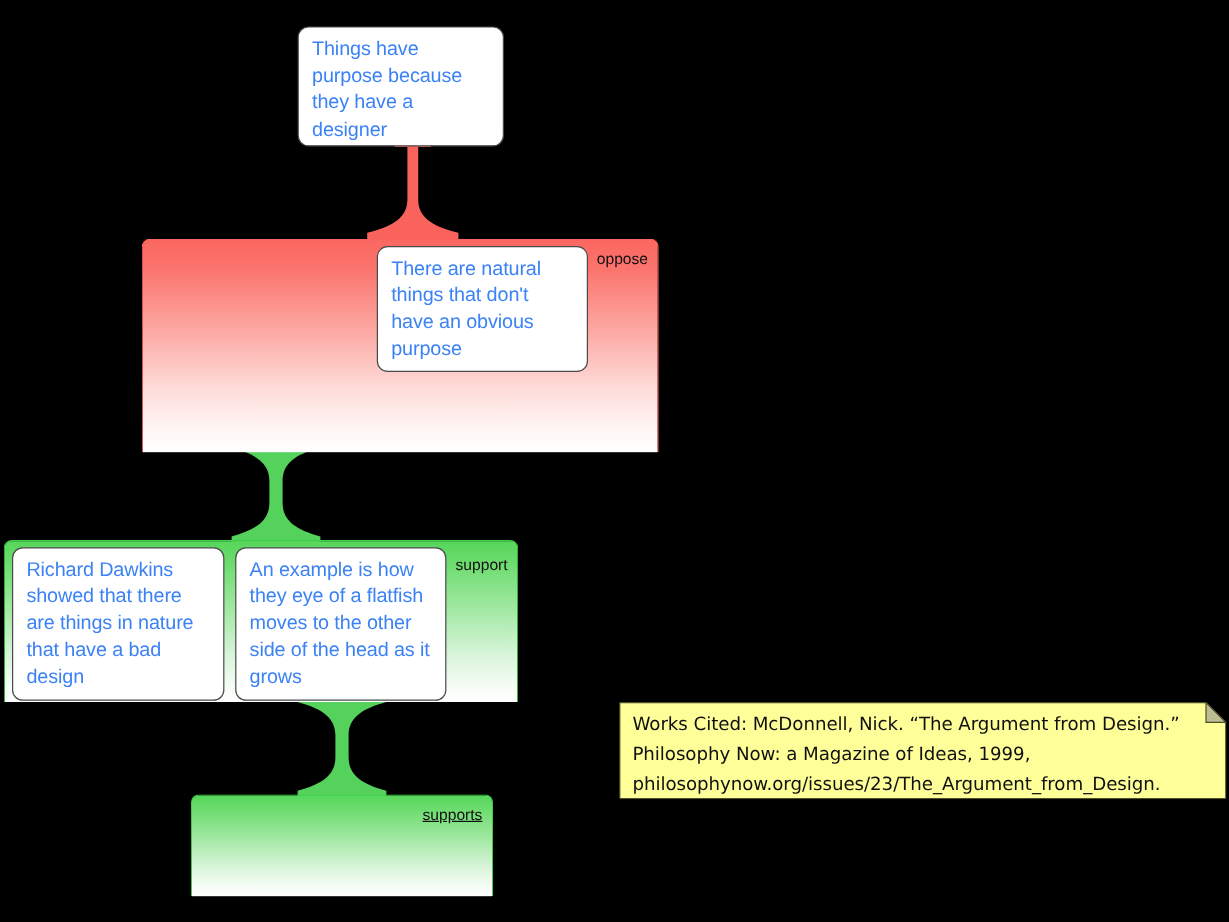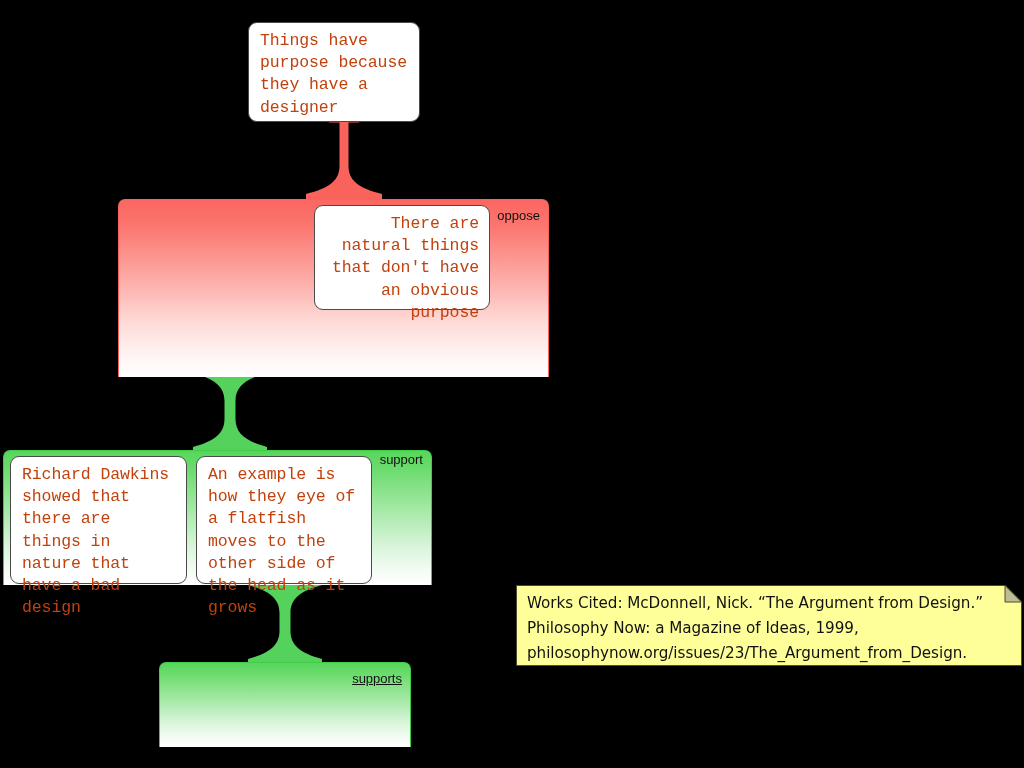--- a/index.html
+++ b/index.html
@@ -16,22 +16,22 @@
     font-family: "Liberation Sans", sans-serif;
   }
 
   
   .claim {
     position: absolute;
     box-sizing: border-box;
     background: #ffffff;
     border: 1.5px solid #4a4a4a;
     border-radius: 9px;
-    color: #c2410c;
-    font-family: Liberation Mono, monospace;
+    color: #3b82f6;
+    font-family: Liberation Sans, sans-serif;
     font-size: 16.5px;
     line-height: 22.2px;
     padding: 7px 10px 6px 11px;
     letter-spacing: -0.1px;
     z-index: 6;
   }
 
   
   .panel {
     position: absolute;
@@ -89,24 +89,24 @@
     </svg>
   </div>
 
   <div class="claim" style="left:248px; top:22px; width:172px; height:100px;">Things have purpose because they have a designer</div>
 
   <div class="panel panel-oppose" style="left:118px; top:199px; width:431px; height:178px;">
     <span class="panel-label" style="right:8px; top:8px;">oppose</span>
   </div>
 
 
-  <div class="claim" style="left:314px; top:205px; width:176px; height:105px;text-align:right;">There are natural things that don't have an obvious purpose</div>
+  <div class="claim" style="left:314px; top:205px; width:176px; height:105px;">There are natural things that don't have an obvious purpose</div>
 
   <div class="panel panel-support" style="left:3px; top:450px; width:429px; height:135px;">
-    <span class="panel-label" style="right:8px; top:1px;">support</span>
+    <span class="panel-label" style="right:8px; top:12px;">support</span>
   </div>
 
   <div class="claim" style="left:10px; top:456px; width:177px; height:128px;">Richard Dawkins showed that there are things in nature that have a bad design</div>
 
   <div class="claim" style="left:196px; top:456px; width:176px; height:128px;">An example is how they eye of a flatfish moves to the other side of the head as it grows</div>
 
   <div class="panel panel-support" style="left:159px; top:662px; width:252px; height:85px;">
     <span class="panel-label" style="right:8px; top:8px;text-decoration:underline;">supports</span>
   </div>
 

